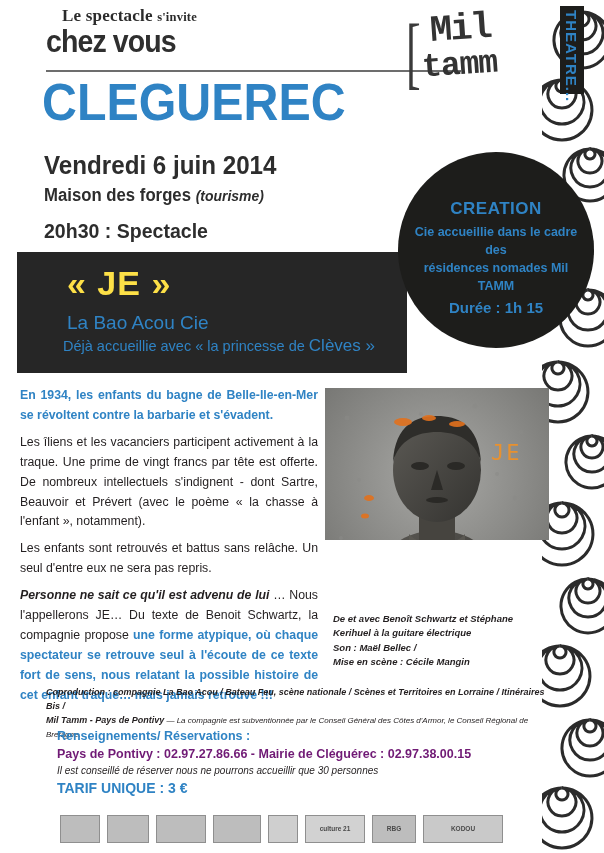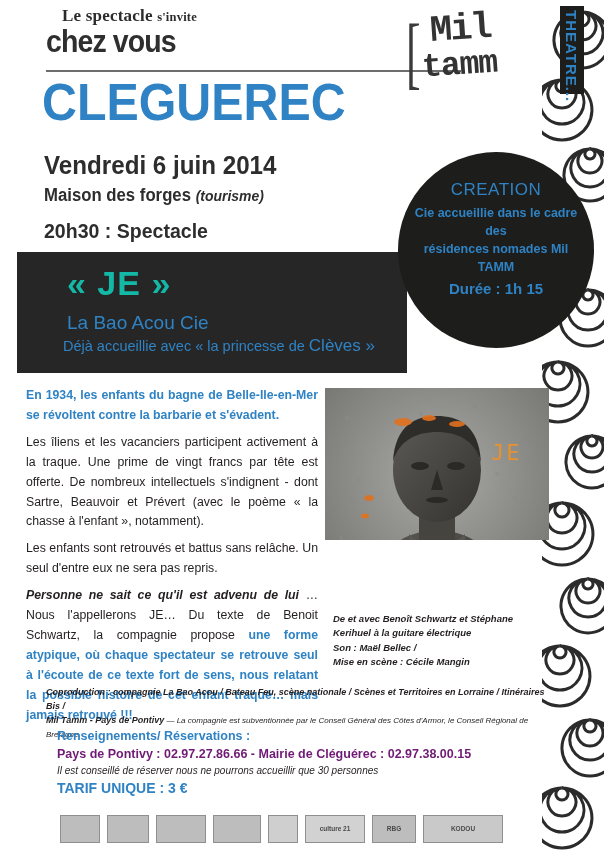--- a/index.html
+++ b/index.html
@@ -87,49 +87,49 @@
     transform:scaleX(.93);transform-origin:left top;
   }
 
   
   .dark-band{
     position:absolute;left:17px;top:252px;width:390px;height:121px;
     background:#262626;z-index:2;
   }
   .je-title{
     position:absolute;left:50px;top:12px;
-    color:#14b8a6;font-weight:bold;font-size:34px;letter-spacing:1px;
+    color:#fde047;font-weight:bold;font-size:34px;letter-spacing:1px;
   }
   .cie{
     position:absolute;left:50px;top:60px;
     color:#2f83c4;font-size:19px;
   }
   .deja{
     position:absolute;left:46px;top:84px;
     color:#2f83c4;font-size:14.5px;
   }
   .deja .tiny{font-size:17px;}
 
   
   .creation-circle{
     position:absolute;left:398px;top:152px;width:196px;height:196px;
     background:#1d1d1b;border-radius:50%;z-index:3;
     text-align:center;color:#2f83c4;
   }
-  .cr-title{margin-top:28px;font-weight:normal;font-size:17px;letter-spacing:.5px;}
+  .cr-title{margin-top:47px;font-weight:bold;font-size:17px;letter-spacing:.5px;}
   .cr-sub{font-weight:bold;font-size:12.5px;line-height:1.45;margin-top:4px;padding:0 6px;}
   .cr-age{font-weight:bold;font-size:15px;margin-top:12px;}
   .cr-dur{font-weight:bold;font-size:15px;margin-top:3px;}
 
   
   .body-text{
     position:absolute;left:18px;top:386px;width:300px;
     font-size:12.3px;line-height:1.62;color:#231f20;text-align:justify;
   }
-  .body-text p{margin:0 0 7px 8px;}
+  .body-text p{margin:0 0 7px 2px;}
   .body-text .blue{color:#2f83c4;font-weight:bold;}
   .body-text .bold-blue{color:#2f83c4;font-weight:bold;}
   .body-text .it-bold{font-style:italic;font-weight:bold;}
 
   
   .photo{
     position:absolute;left:325px;top:388px;width:224px;height:152px;z-index:2;
     overflow:hidden;background:#8d8d8d;
   }
   .photo svg{display:block;}

